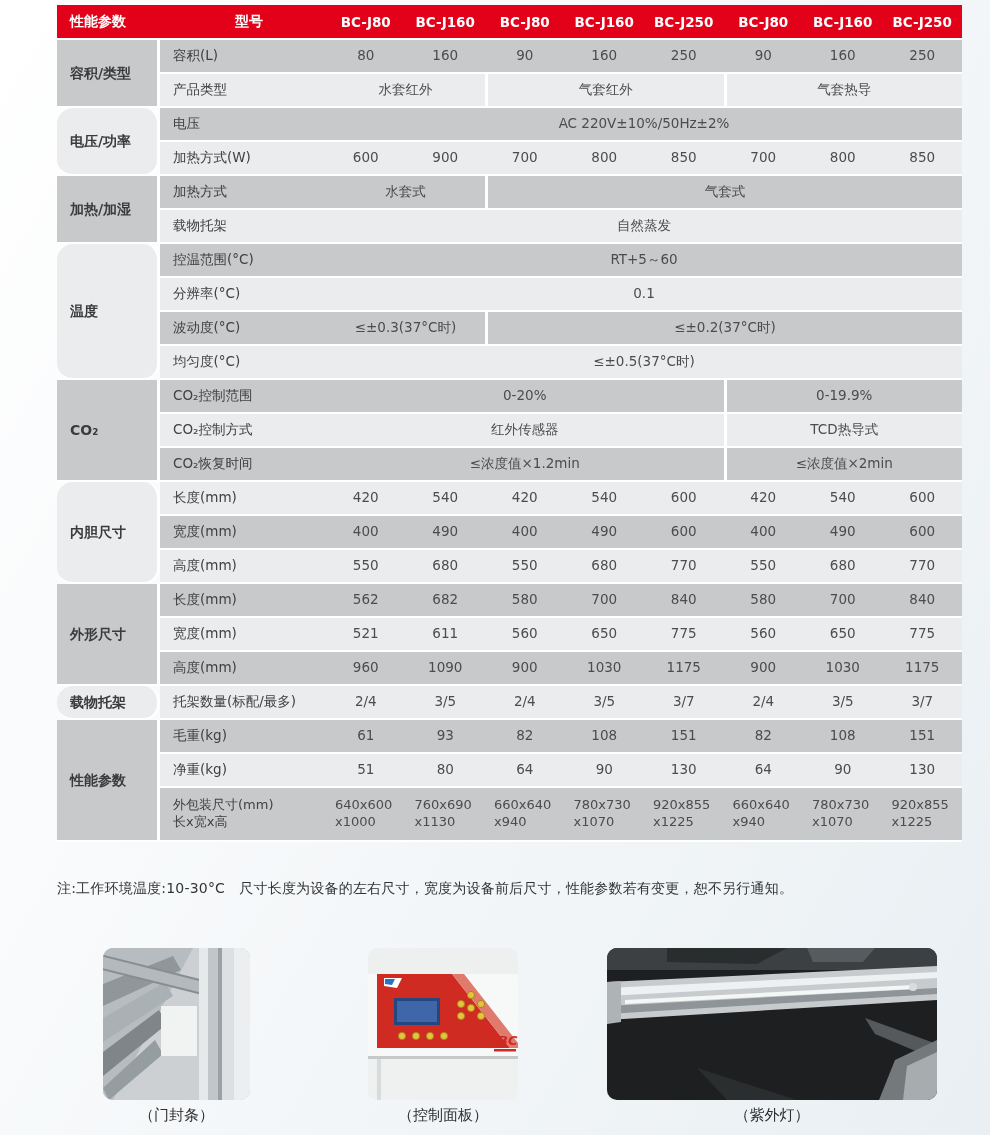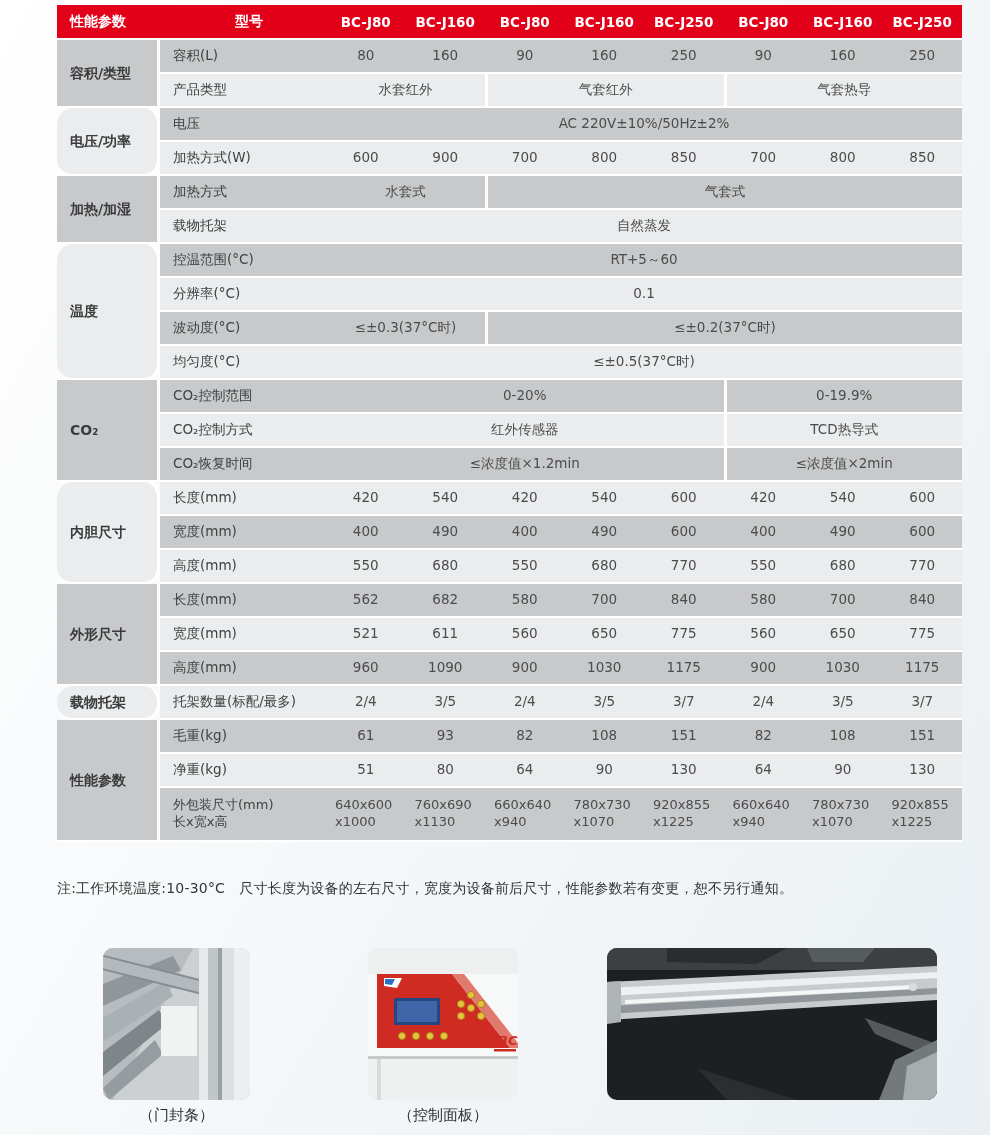--- a/index.html
+++ b/index.html
@@ -355,14 +355,15 @@
       <polygon points="0,34 14,33 14,74 0,76" fill="#aeb3b6"></polygon>
       <polygon points="258,70 330,96 330,112 268,86" fill="#55595b"></polygon>
       <polygon points="288,112 330,92 330,152 272,152" fill="#747a7c"></polygon>
       <polygon points="300,118 330,104 330,152 296,152" fill="#a7adaf"></polygon>
       <polygon points="90,120 190,152 120,152" fill="#2b2e2f"></polygon>
     </svg>
   </div>
 
   <div class="photo-caption" style="left:103px;width:147px;">（门封条）</div>
   <div class="photo-caption" style="left:368px;width:150px;">（控制面板）</div>
+  <div class="photo-caption" style="left:607px;width:330px;">（紫外灯）</div>
 
 </div>
 
 </body></html>

